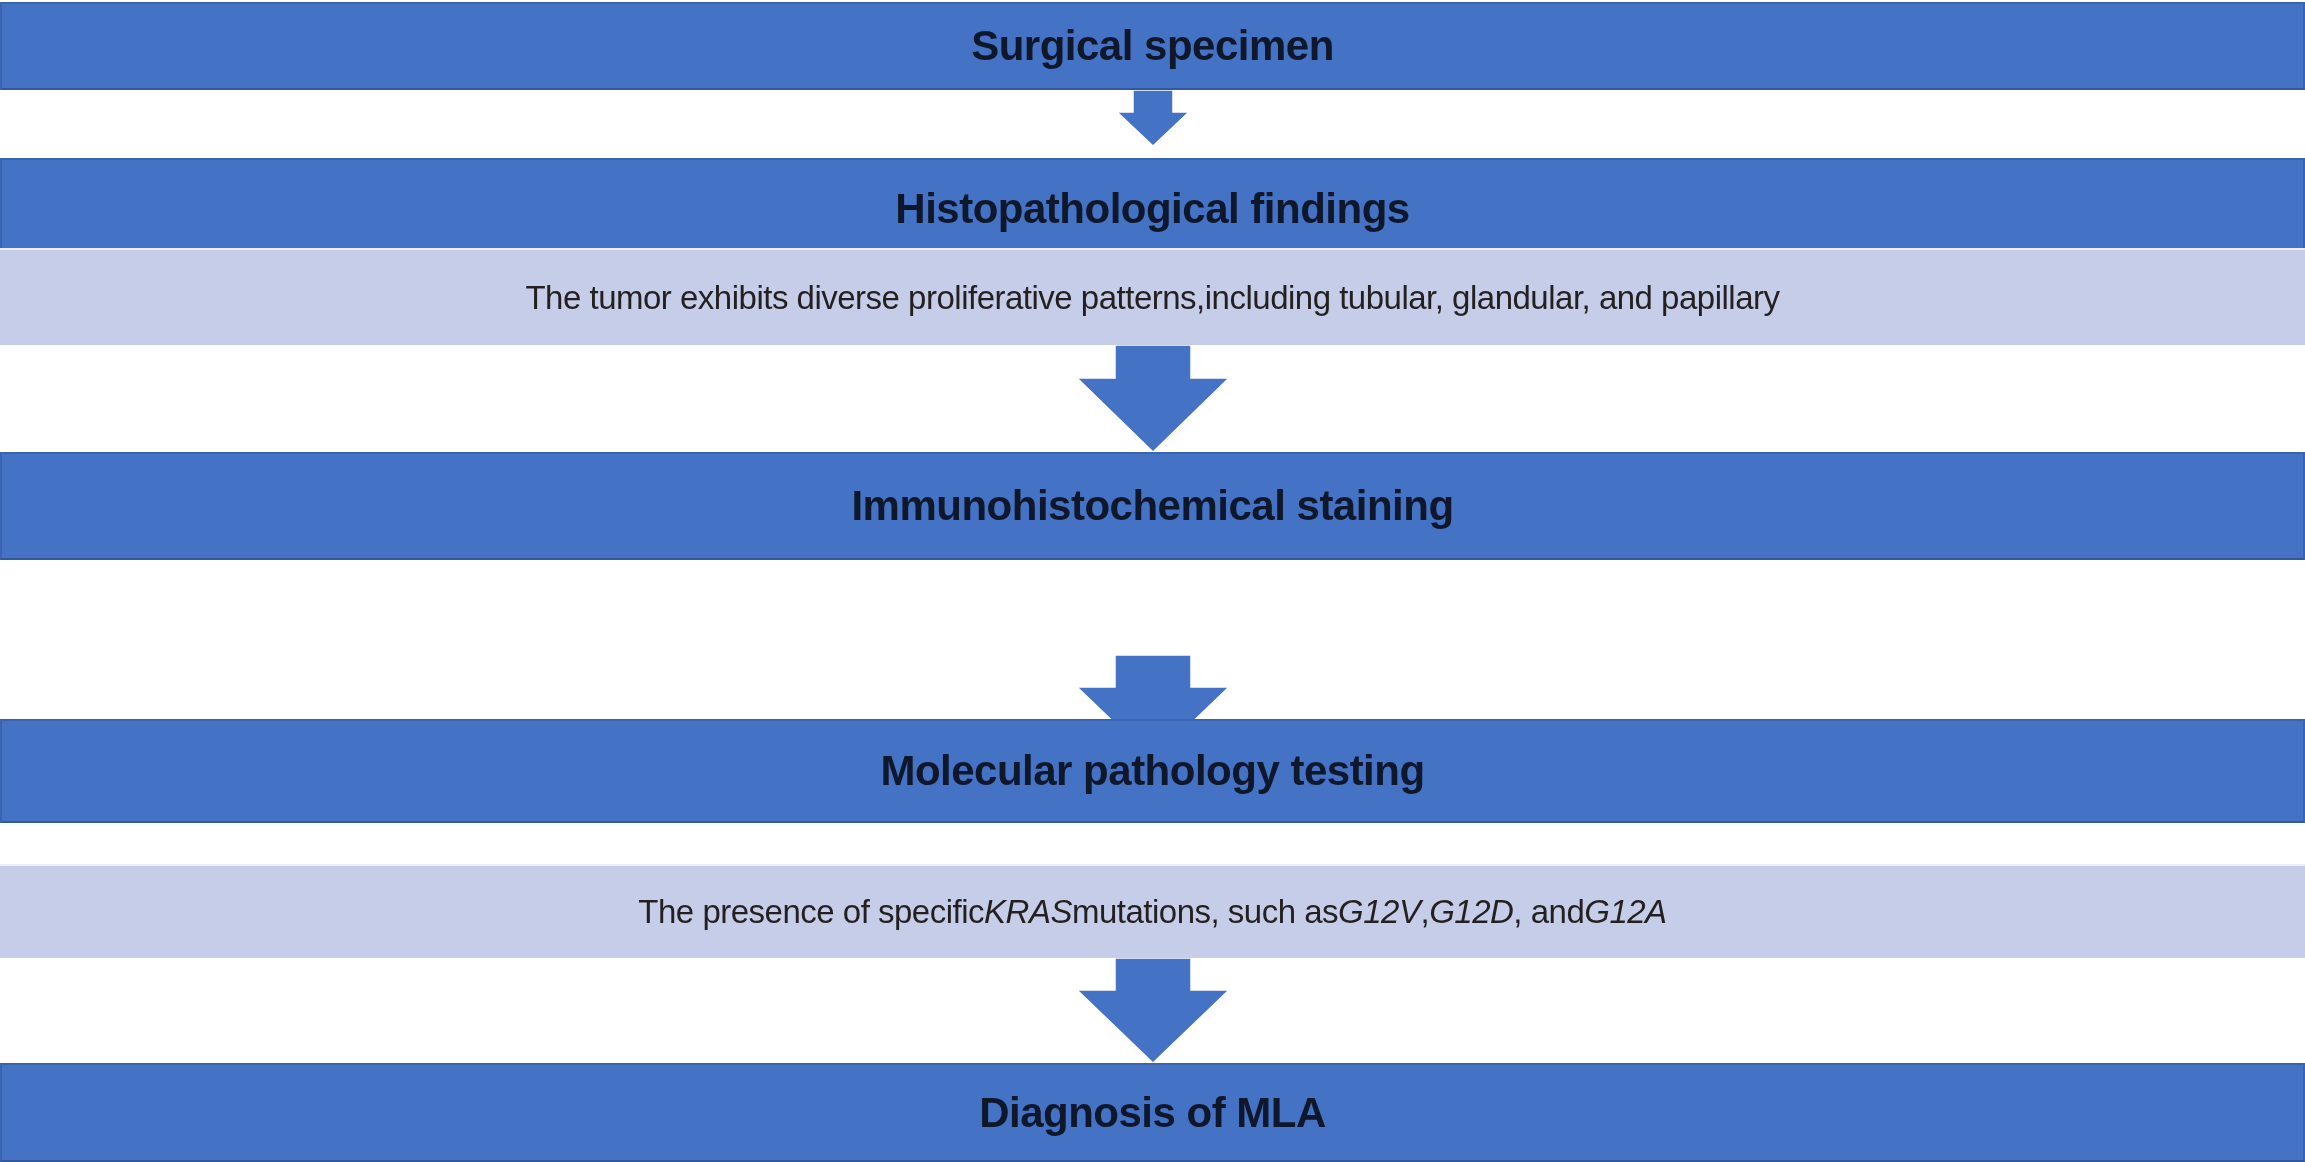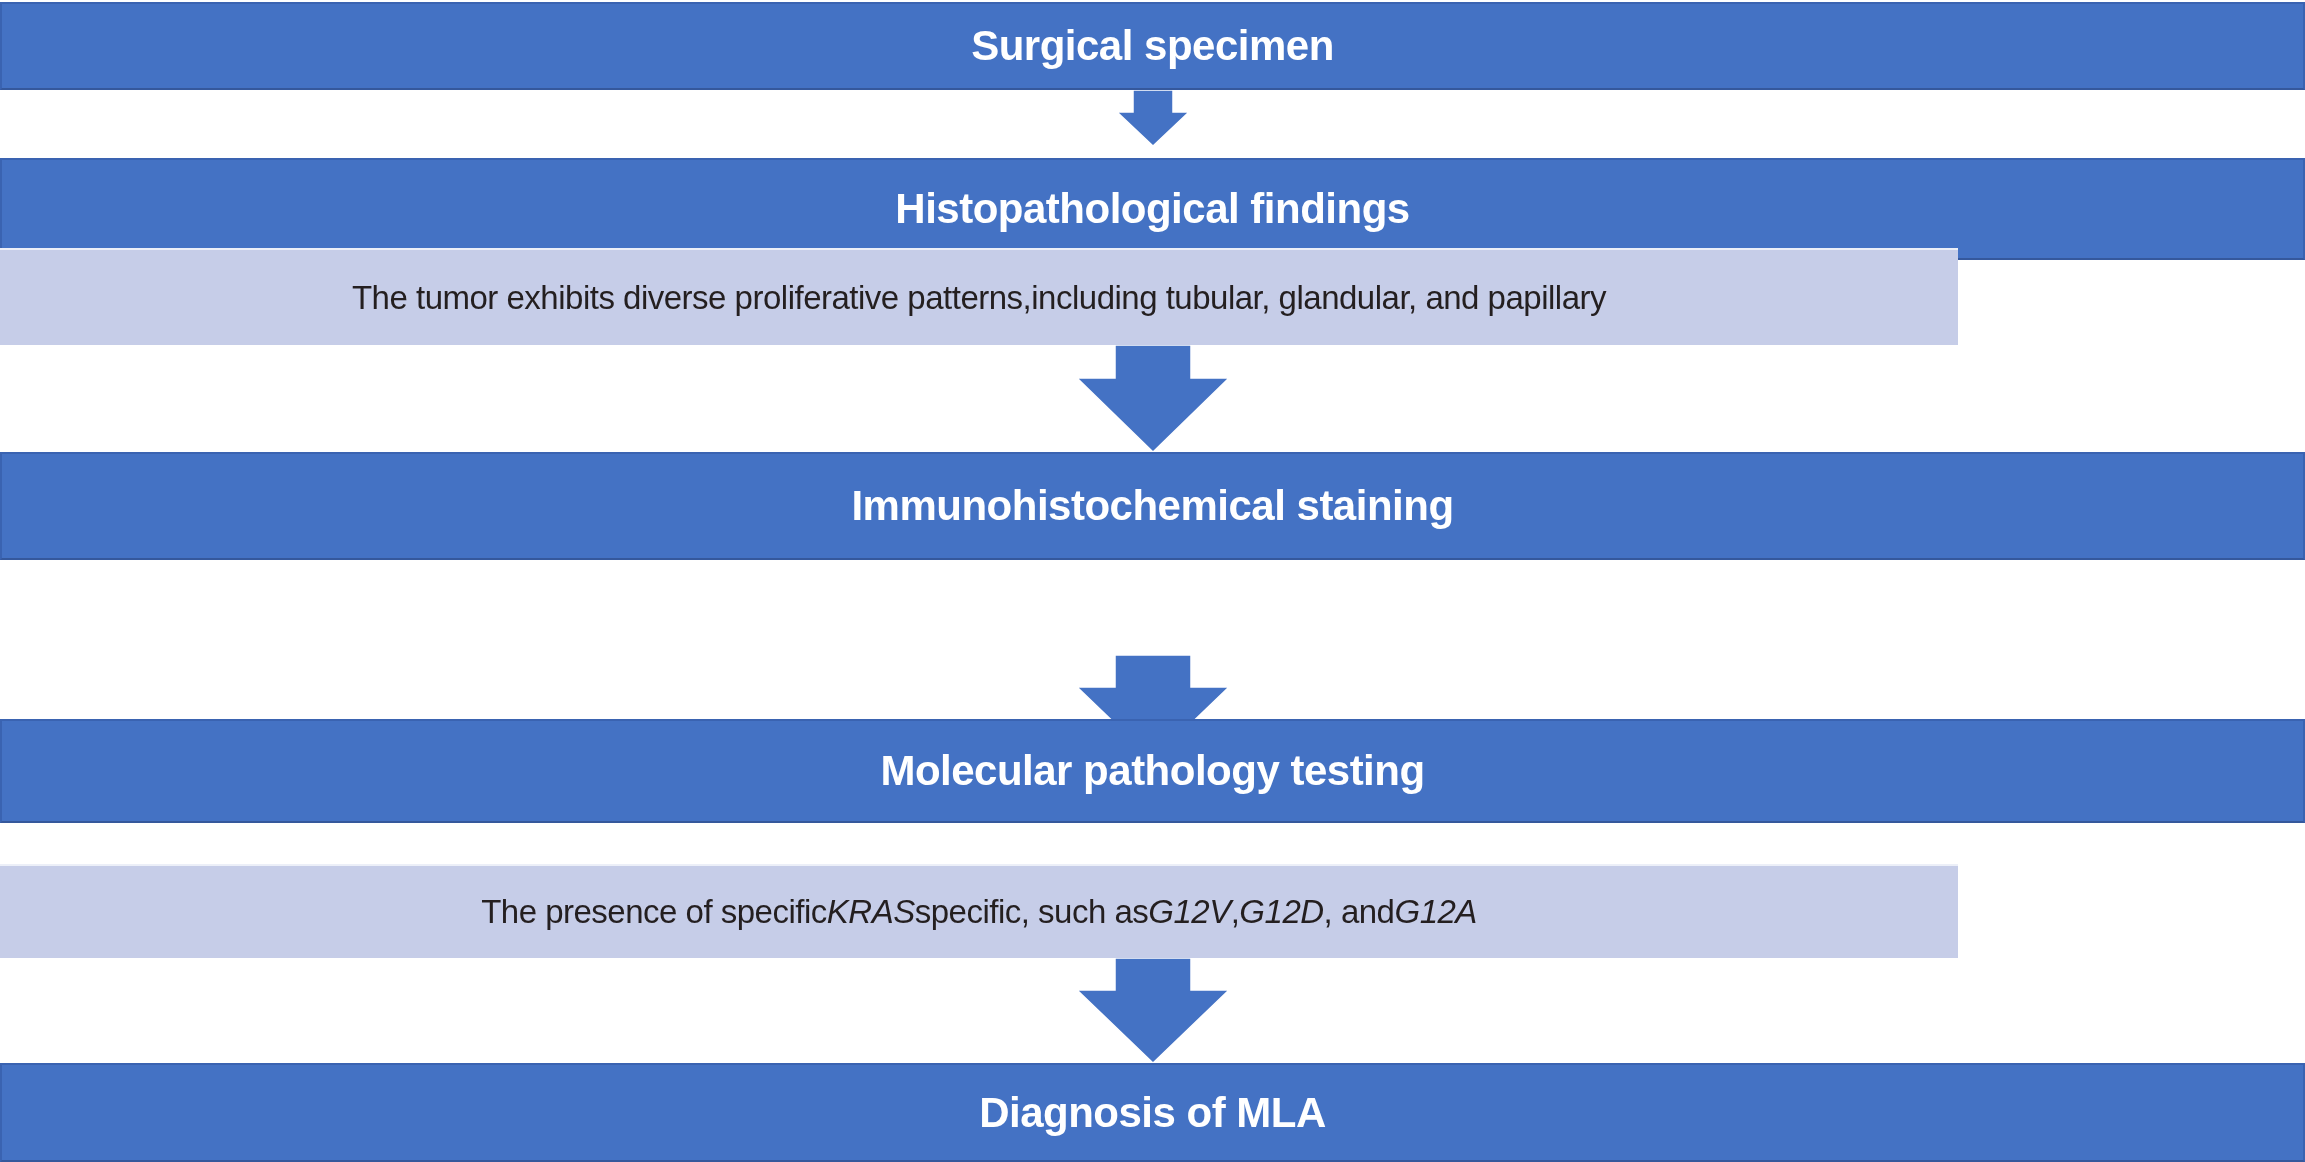--- a/index.html
+++ b/index.html
@@ -19,30 +19,30 @@
     display: flex;
     align-items: center;
     justify-content: center;
   }
   .band.header {
     background: #4472c4;
     border: 2px solid #3a63b1;
     border-bottom-color: #35589c;
   }
   .htext {
-    color: #ffffff;
+    color: #0f172a;
     font-weight: bold;
     font-size: 42px;
     letter-spacing: -0.5px;
     text-align: center;
   }
   .row {
     position: absolute;
     left: 0;
-    width: 1958px;
+    width: 2305px;
     box-sizing: border-box;
     display: flex;
     gap: 5px;
     background: #ffffff;
   }
   .cell {
     flex: 1 1 0;
     background: #c6cde8;
     border-top: 2px solid #eceff8;
     box-sizing: border-box;
@@ -105,21 +105,21 @@
     </svg>
   </div>
 
   <div class="band header" style="top:719px; height:104px;">
     <span class="htext">Molecular pathology testing</span>
   </div>
   <div class="row" style="top:864px; height:94px;">
     <div class="cell">
         <span>The presence of specific </span>
         <i>KRAS</i>
-        <span> specific, such as </span>
+        <span> mutations, such as </span>
         <i>G12V</i>
         <span>, </span>
         <i>G12D</i>
         <span>, and </span>
         <i>G12A</i>
       </div>
   </div>
 
   <div class="gap" style="top:958px; height:105px;">
     <svg class="arrow-svg" width="160" height="105" viewBox="0 0 160 105">

